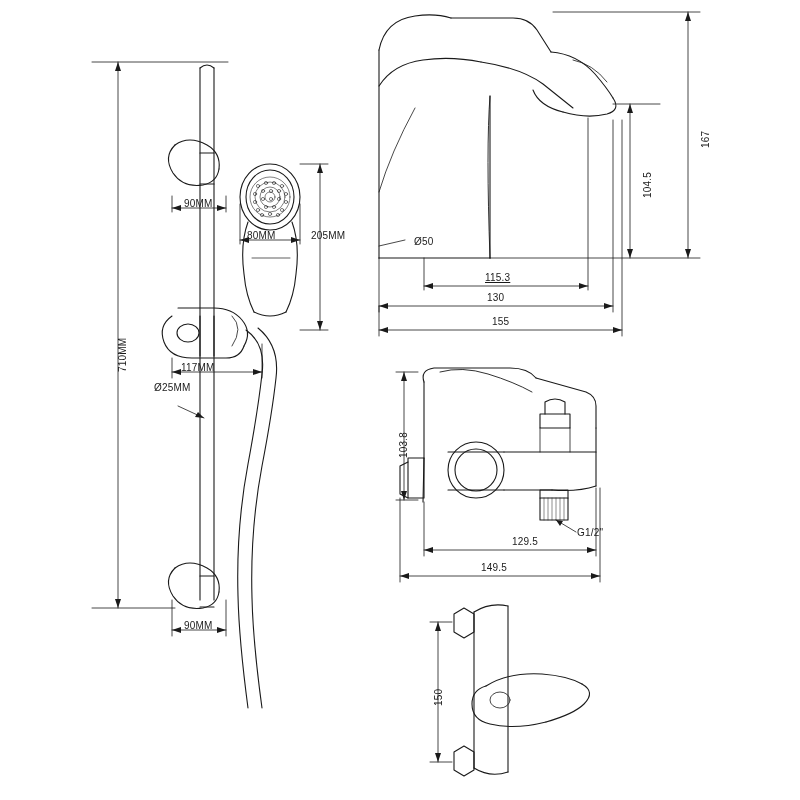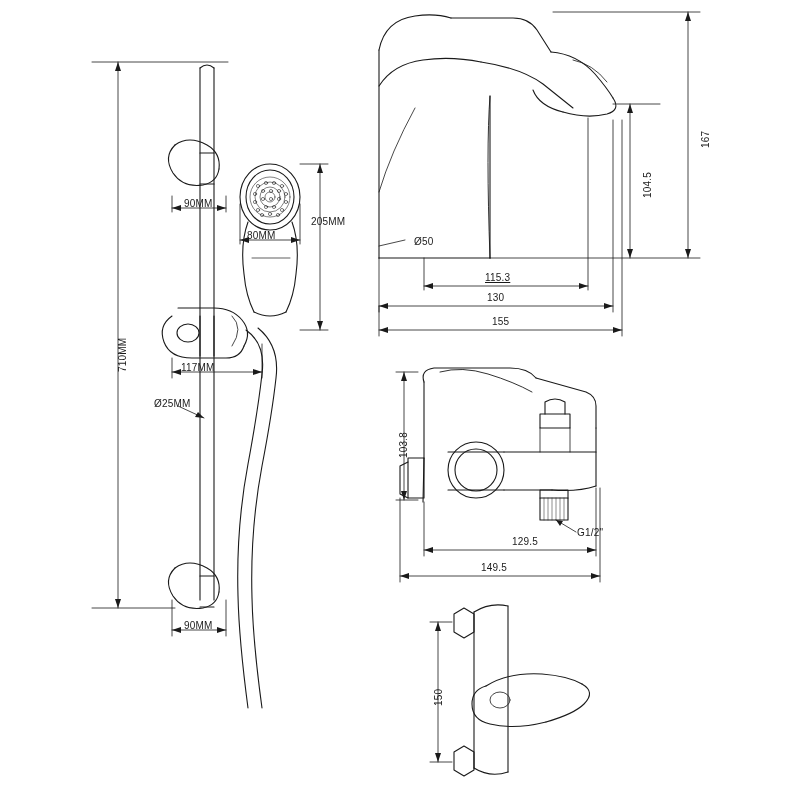--- a/index.html
+++ b/index.html
@@ -284,25 +284,25 @@
 
     </g>
   </svg>
 
   <div class="dim-label vert" style="left:117px; top:372px;">710MM</div>
 
   <div class="dim-label" style="left:184px; top:198px;">90MM</div>
 
   <div class="dim-label" style="left:247px; top:230px;text-align:right;">80MM</div>
 
-  <div class="dim-label" style="left:311px; top:216px;">205MM</div>
+  <div class="dim-label" style="left:311px; top:230px;">205MM</div>
 
   <div class="dim-label" style="left:181px; top:362px;">117MM</div>
 
-  <div class="dim-label" style="left:154px; top:398px;">Ø25MM</div>
+  <div class="dim-label" style="left:154px; top:382px;">Ø25MM</div>
 
   <div class="dim-label" style="left:184px; top:620px;">90MM</div>
 
   <div class="dim-label vert" style="left:700px; top:148px;">167</div>
 
   <div class="dim-label vert" style="left:642px; top:198px;">104.5</div>
 
   <div class="dim-label" style="left:414px; top:236px;">Ø50</div>
 
   <div class="dim-label" style="left:485px; top:272px;text-decoration:underline;">115.3</div>

